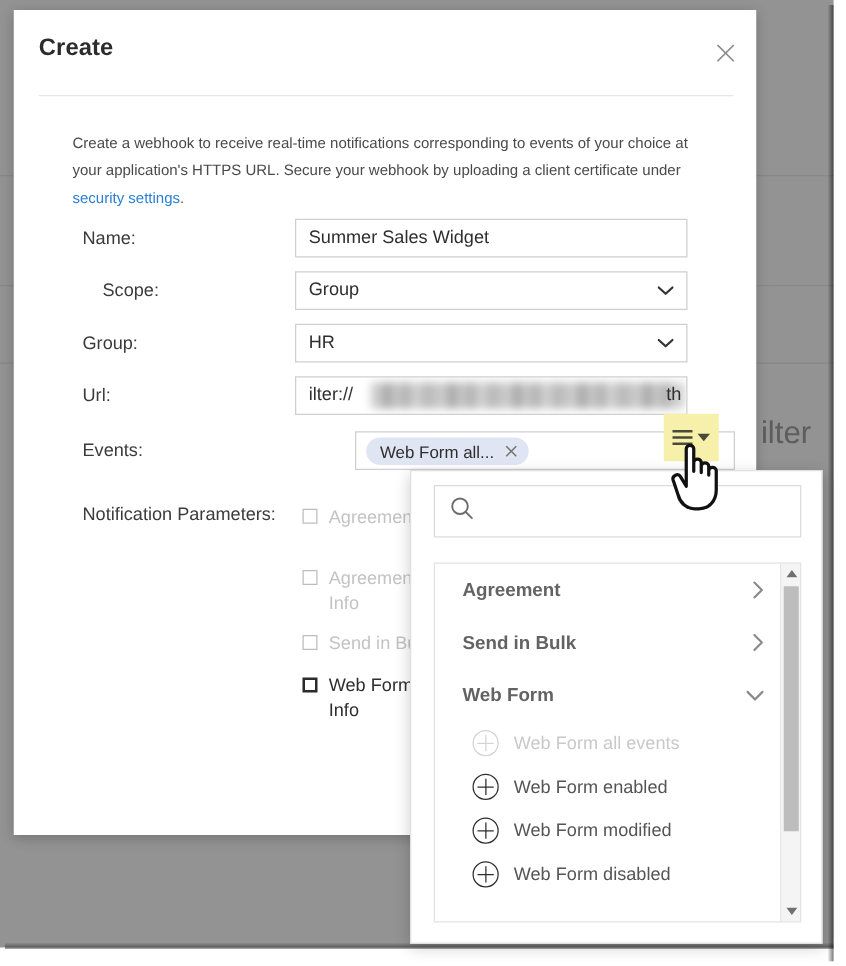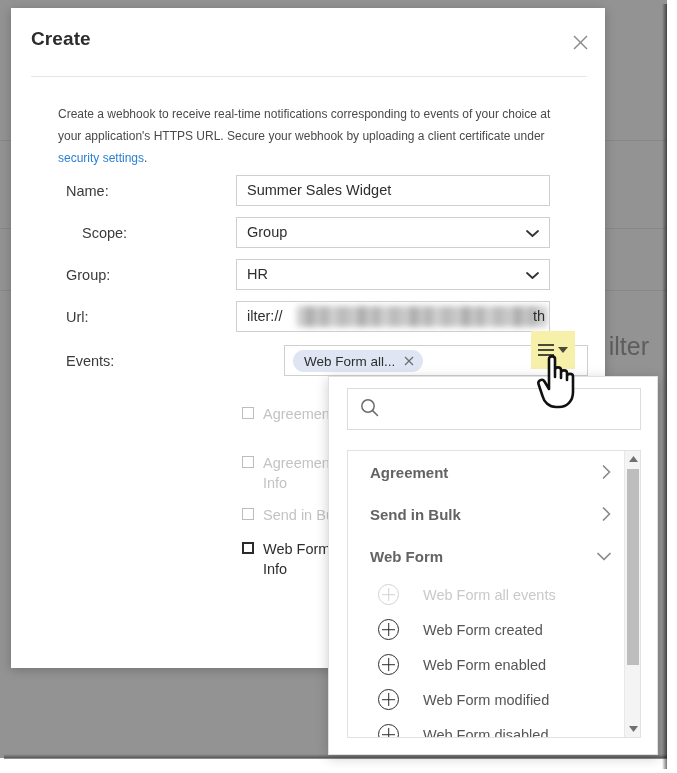--- a/index.html
+++ b/index.html
@@ -343,21 +343,21 @@
     color: #636363;
     cursor: pointer;
   }
   .dd-group span.gl { flex: 1; }
   .dd-arrow { color: #8a8a8a; display: flex; align-items: center; }
   .dd-opt {
     position: relative;
     height: 35px;
     display: flex;
     align-items: center;
-    gap: 24px;
+    gap: 12px;
     padding-left: 30px;
     font-size: 14.5px;
     color: #555555;
     cursor: pointer;
   }
   .dd-opt.dimmed { color: #c9c9c9; }
   .plus-ico {
     flex: 0 0 auto;
     width: 19px;
     height: 19px;
@@ -482,20 +482,21 @@
         <span>Web Form all...</span>
         <span class="chip-x">
           <svg width="10" height="10" viewBox="0 0 10 10">
               <line x1="1" y1="1" x2="9" y2="9" stroke="currentColor" stroke-width="1.2"></line>
               <line x1="9" y1="1" x2="1" y2="9" stroke="currentColor" stroke-width="1.2"></line>
             </svg>
         </span>
       </span>
     </div>
 
+    <div class="np-label">Notification Parameters:</div>
 
     <div class="np-item disabled" style="top:396px;">
       <span class="cb"></span>
       <span>Agreement Inf</span>
     </div>
     <div class="np-item disabled" style="top:445px;">
       <span class="cb"></span>
       <span>Agreement Pa Info</span>
     </div>
     <div class="np-item disabled" style="top:497px;">
@@ -558,24 +559,20 @@
               </svg>
           </span>
         </div>
 
         <div class="dd-opt dimmed">
           <span class="plus-ico"></span>
           <span>Web Form all events</span>
         </div>
         <div class="dd-opt">
           <span class="plus-ico"></span>
-          <span>Web Form created</span>
-        </div>
-        <div class="dd-opt">
-          <span class="plus-ico"></span>
           <span>Web Form enabled</span>
         </div>
         <div class="dd-opt">
           <span class="plus-ico"></span>
           <span>Web Form modified</span>
         </div>
         <div class="dd-opt">
           <span class="plus-ico"></span>
           <span>Web Form disabled</span>
         </div>

